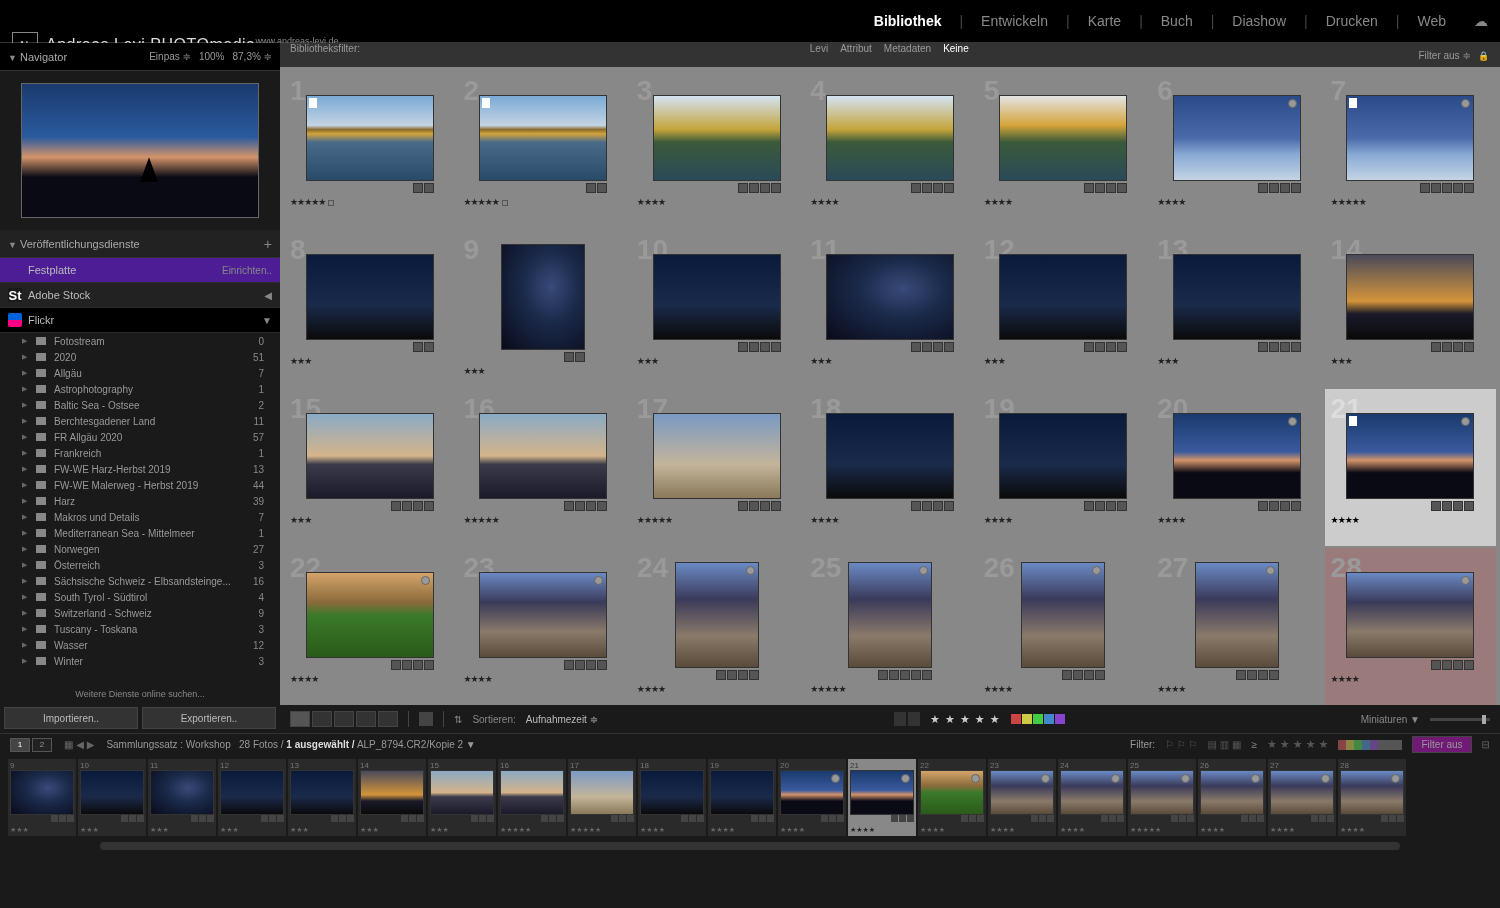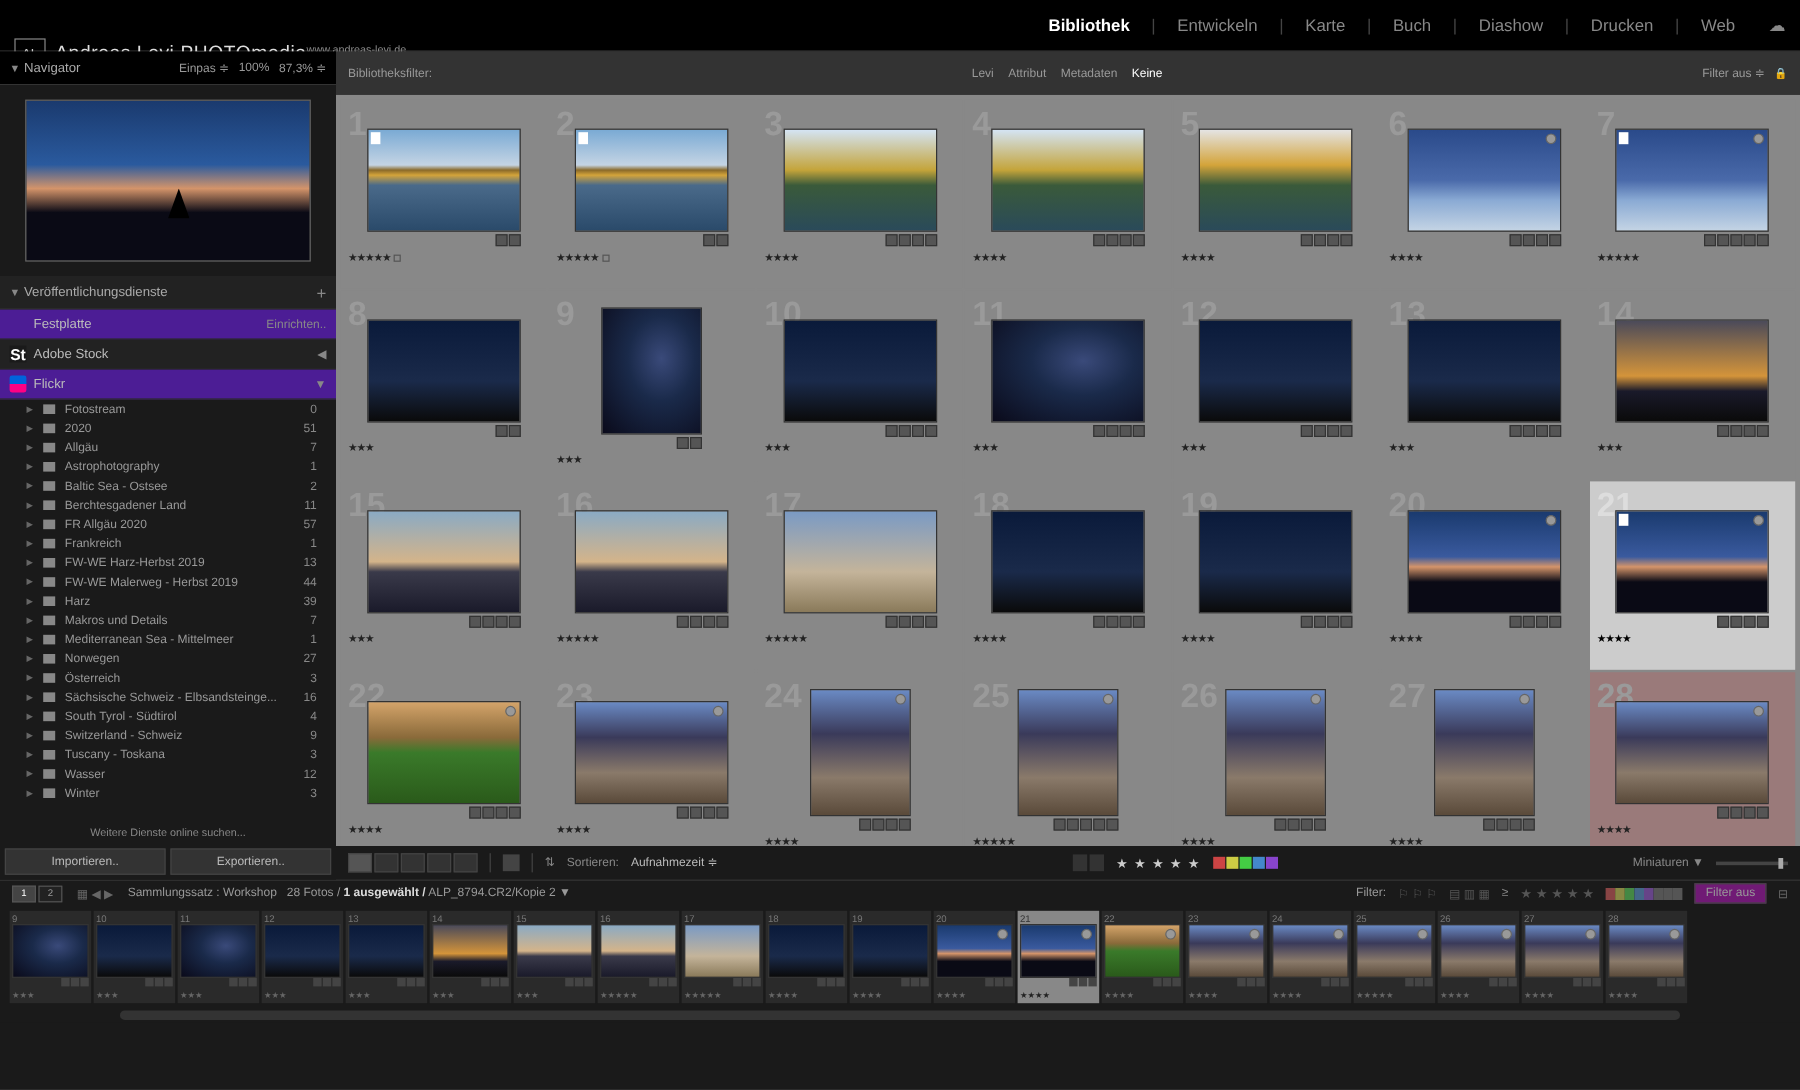--- a/index.html
+++ b/index.html
@@ -26,42 +26,42 @@
 .panel-header { height: 28px; background: #000000; display: flex; align-items: center; justify-content: space-between; padding: 0 8px; border-bottom: 1px solid #333; font-size: 11px; }
 .panel-header .tri { color: #888; font-size: 9px; }
 .nav-zoom { display: flex; gap: 8px; font-size: 10px; color: #999; align-items: center; }
 .nav-preview { padding: 12px; display: flex; justify-content: center; }
 .nav-img { width: 238px; height: 135px; border: 1px solid #666; background: linear-gradient(to bottom, #1a3a6e 0%, #2a5a9e 40%, #d4946a 55%, #0a0a15 70%, #0a0a15 100%); position: relative; }
 .nav-img::after { content: ""; position: absolute; left: 50%; top: 55%; width: 18px; height: 25px; background: #000; clip-path: polygon(50% 0, 100% 100%, 0 100%); }
 
 .pub-services { flex: 1; display: flex; flex-direction: column; overflow: hidden; }
 .pub-hdr { height: 28px; background: #222; display: flex; align-items: center; justify-content: space-between; padding: 0 8px; border-bottom: 1px solid #333; }
 .plus-icon { color: #888; font-size: 14px; }
-.svc-row { height: 25px; display: flex; align-items: center; padding: 0 8px; border-bottom: 1px solid #2a2a2a; gap: 6px; background: #4c1d95; }
+.svc-row { height: 25px; display: flex; align-items: center; padding: 0 8px; border-bottom: 1px solid #2a2a2a; gap: 6px; background: #000000; }
 .svc-row .svc-ico { width: 14px; height: 14px; display: inline-flex; align-items: center; justify-content: center; font-size: 13px; }
 .svc-row .svc-name { flex: 1; color: #bbb; }
 .svc-row .svc-act { color: #888; font-size: 10px; }
 .svc-hd { background: #4c1d95; color: #ddd; }
 .svc-st { background: #222; }
 .svc-st .svc-ico { background: #1a1a1a; color: #fff; font-weight: bold; }
 .svc-fl .svc-ico { background: linear-gradient(to bottom, #0063dc 50%, #ff0084 50%); border-radius: 2px; }
 .coll-list { flex: 1; overflow-y: auto; }
 .coll-row { height: 16px; display: flex; align-items: center; padding: 0 8px 0 40px; font-size: 10px; color: #999; gap: 6px; }
 .coll-row .tri2 { color: #666; font-size: 7px; width: 8px; margin-left: -18px; }
 .coll-row .ico { width: 10px; height: 8px; background: #888; margin-right: 2px; }
 .coll-row .lbl { flex: 1; }
 .coll-row .cnt { color: #888; padding-right: 8px; }
 .coll-more { text-align: center; color: #888; font-size: 9px; padding: 4px; }
 
 .left-bottom { height: 30px; display: flex; gap: 4px; padding: 4px; }
 .left-btn { flex: 1; background: #333; border: 1px solid #444; color: #bbb; font-size: 10px; display: flex; align-items: center; justify-content: center; cursor: pointer; }
 
 
 .grid-area { flex: 1; display: flex; flex-direction: column; background: #4a4a4a; }
-.filter-bar { height: 36px; background: #333; display: flex; align-items: center; padding: 0 10px; justify-content: space-between; font-size: 10px; color: #999; }
+.filter-bar { height: 24px; background: #333; display: flex; padding: 0 10px; justify-content: space-between; font-size: 10px; color: #999; }
 .filter-opts { display: flex; gap: 12px; }
 .filter-opts span { cursor: pointer; }
 .filter-opts span.active { color: #fff; }
 .filter-right { display: flex; gap: 8px; align-items: center; }
 .lock-icon::before { content: "🔒"; font-size: 9px; }
 
 .grid { flex: 1; overflow: auto; background: #888; padding: 4px; display: grid; grid-template-columns: repeat(7, 1fr); gap: 2px; }
 .cell { background: #888; position: relative; padding: 6px; height: 157px; display: flex; flex-direction: column; }
 .cell-idx { position: absolute; left: 6px; top: 4px; font-size: 28px; font-weight: 600; color: #9a9a9a; }
 .cell.sel { background: #ccc; }

